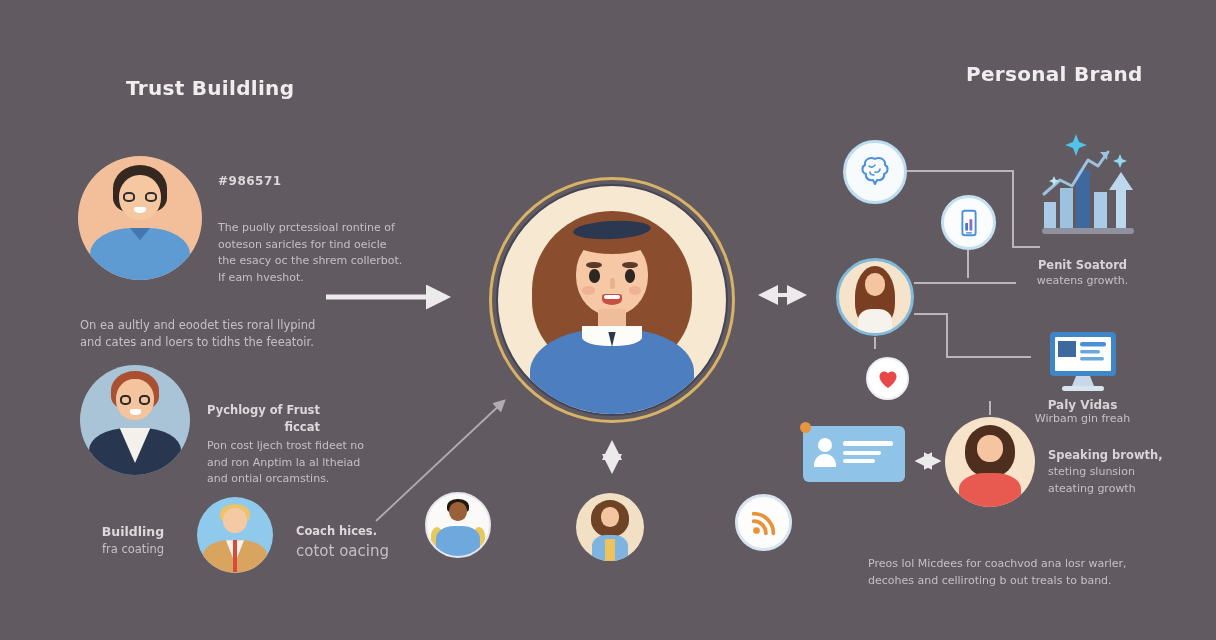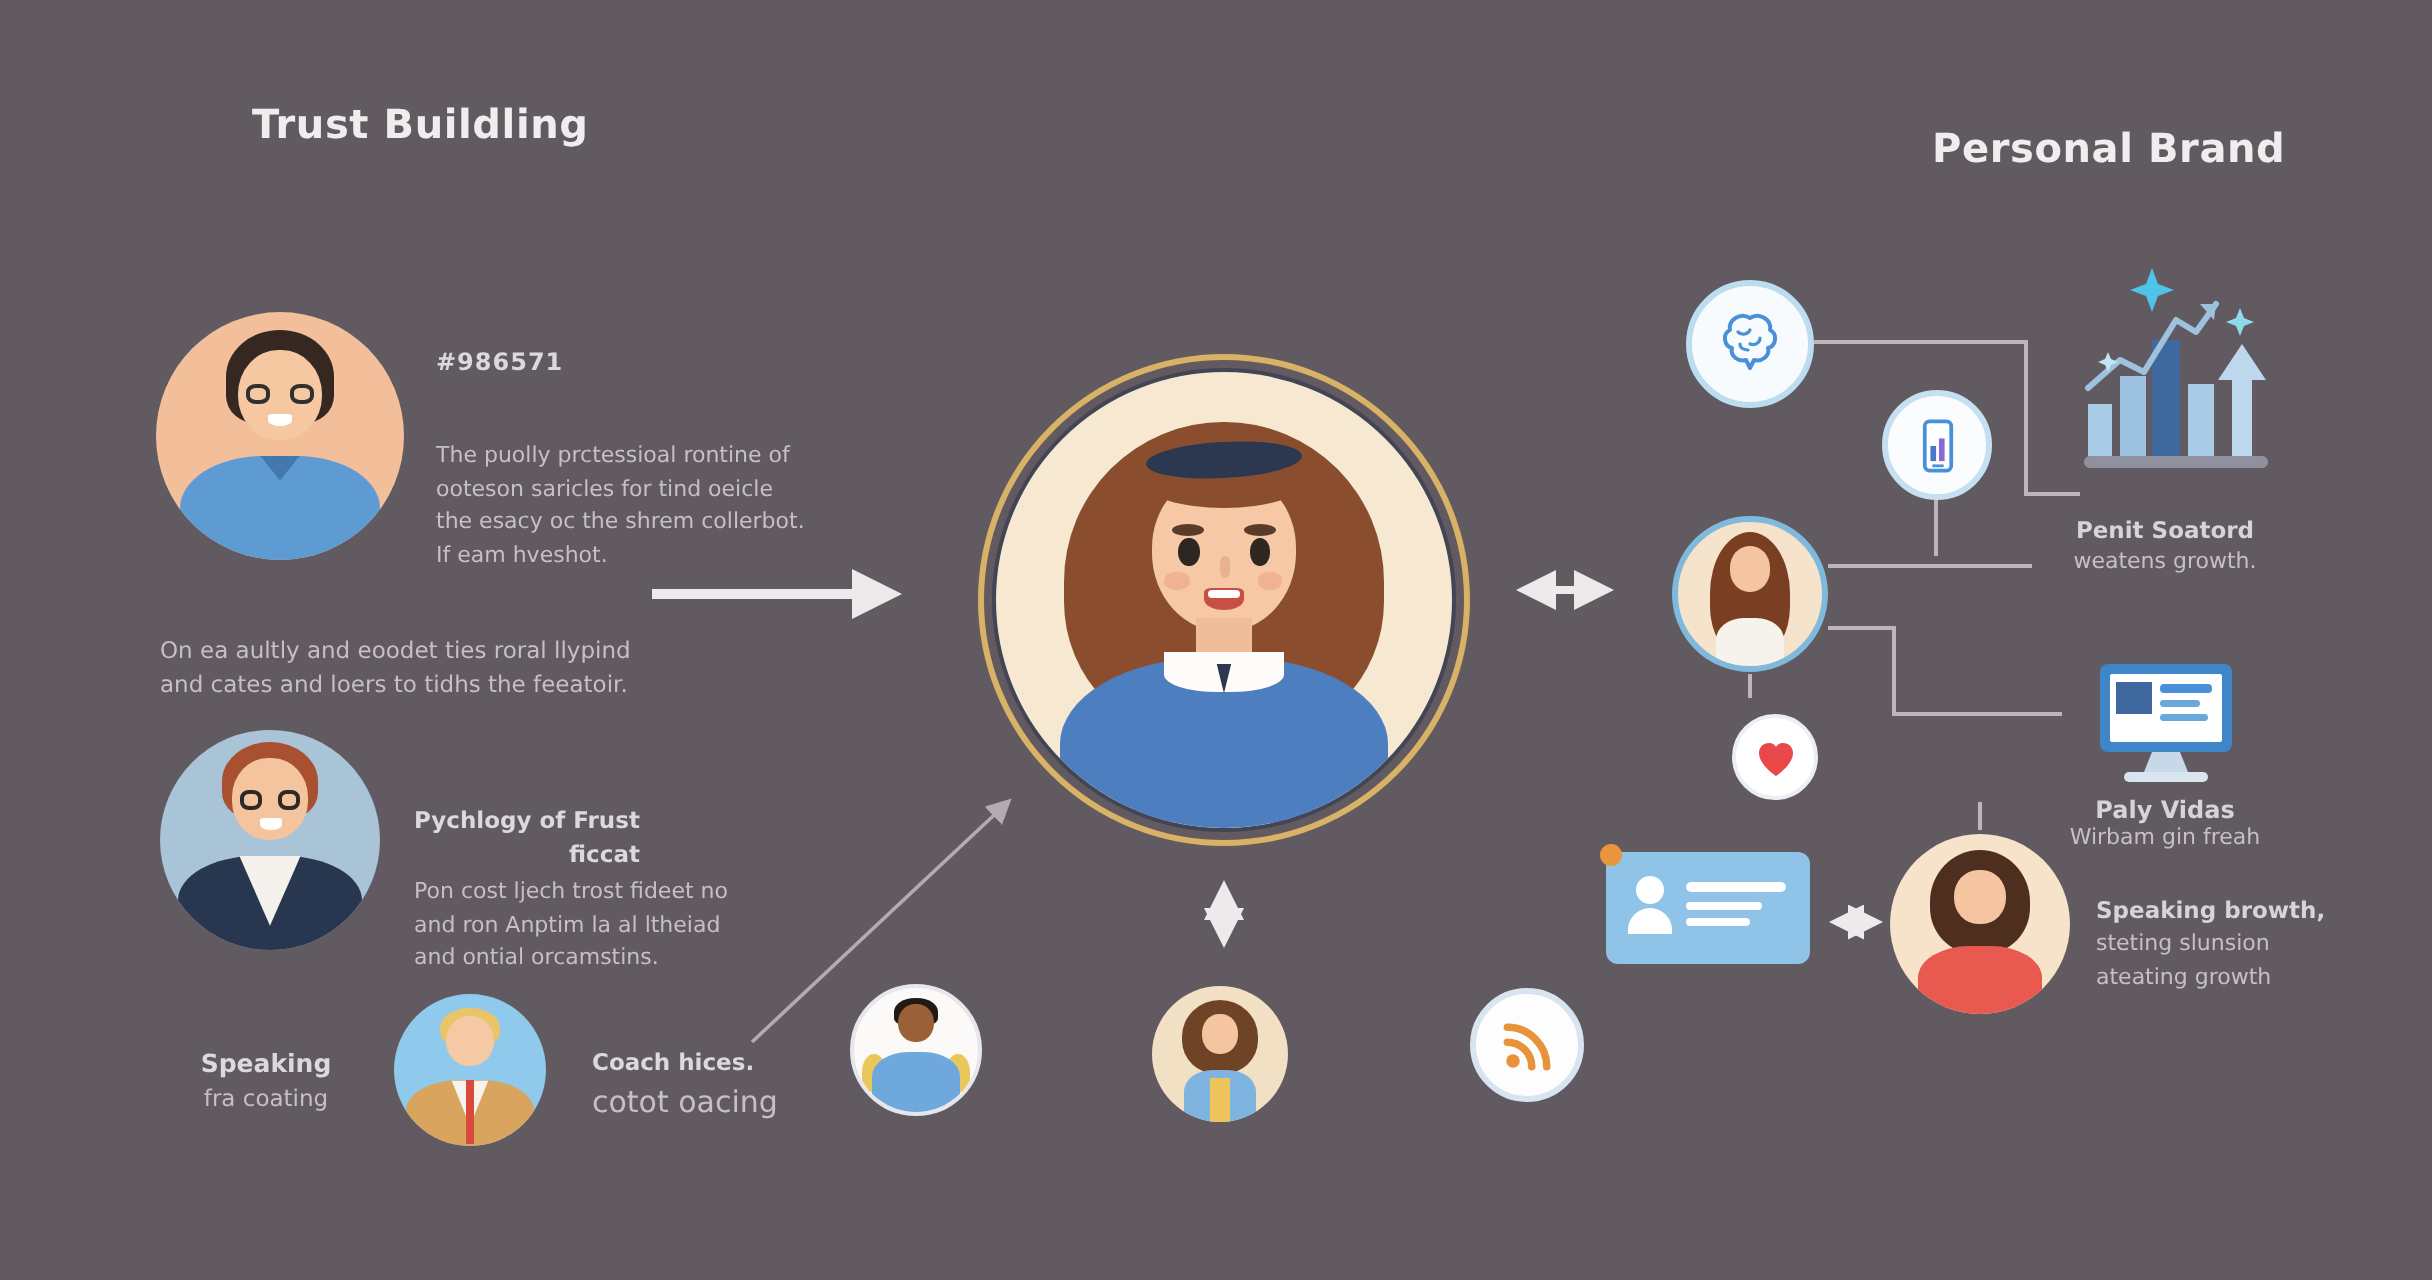--- a/index.html
+++ b/index.html
@@ -50,21 +50,21 @@
     </g>
     <g>
       <line x1="326" y1="297" x2="446" y2="297" stroke="#edeaec" stroke-width="5" marker-end="url(#ahw)"></line>
       <line x1="762" y1="295" x2="803" y2="295" stroke="#edeaec" stroke-width="4" marker-start="url(#ahw)" marker-end="url(#ahw)"></line>
       <line x1="612" y1="444" x2="612" y2="470" stroke="#edeaec" stroke-width="4" marker-start="url(#ahw)" marker-end="url(#ahw)"></line>
       <line x1="918" y1="461" x2="938" y2="461" stroke="#edeaec" stroke-width="3.5" marker-start="url(#ahw)" marker-end="url(#ahw)"></line>
       <line x1="376" y1="521" x2="504" y2="401" stroke="#b2acb0" stroke-width="1.8" marker-end="url(#ahg)"></line>
     </g>
   </svg>
 
-  <h1 class="title" style="left:126px;top:50px;text-align:right;">Trust Buildling</h1>
+  <h1 class="title" style="left:126px;top:76px;text-align:right;">Trust Buildling</h1>
   <h1 class="title" style="left:966px;top:62px;">Personal Brand</h1>
 
   <div class="avatar" style="left:78px;top:156px;width:124px;height:124px;background:#f3bf9b;">
     <div style="left:28%;top:7%;width:44%;height:38%;background:#342820;border-radius:50% 50% 30% 30%;"></div>
     <div style="left:33%;top:15%;width:34%;height:37%;background:#f6c8a2;border-radius:48%;"></div>
     <div style="left:36%;top:29%;width:10%;height:8%;border:2px solid #32302e;border-radius:40%;box-sizing:border-box;"></div>
     <div style="left:54%;top:29%;width:10%;height:8%;border:2px solid #32302e;border-radius:40%;box-sizing:border-box;"></div>
     <div style="left:45%;top:41%;width:10%;height:5%;background:#fff;border-radius:20% 20% 50% 50%;"></div>
     <div style="left:10%;top:58%;width:80%;height:50%;background:#5e9bd3;border-radius:42% 42% 0 0;"></div>
     <div style="left:42%;top:58%;width:16%;height:10%;background:#4377ae;clip-path:polygon(0 0,100% 0,50% 100%);"></div>
@@ -89,21 +89,21 @@
     <div style="left:36%;top:57%;width:28%;height:32%;background:#f4f1ec;clip-path:polygon(0 0,100% 0,50% 100%);"></div>
   </div>
 
   <div class="blk-head pre" style="left:207px;top:376px;font-size:11.5px;line-height:1.45;">Pychlogy of Frust
 ficcat</div>
   <div class="blk-body pre" style="left:207px;top:412px;width:190px;">Pon cost ljech trost fideet no
 and ron Anptim la al ltheiad
 and ontial orcamstins.</div>
 
   <div class="abs center-txt" style="left:73px;top:524px;width:120px;">
-    <div style="font-size:12.5px;font-weight:bold;color:#ddd8db;">Speaking</div>
+    <div style="font-size:12.5px;font-weight:bold;color:#ddd8db;">Buildling</div>
     <div style="font-size:11.5px;color:#c6c0c4;margin-top:3px;">fra coating</div>
   </div>
 
   <div class="avatar" style="left:197px;top:497px;width:76px;height:76px;background:#8fc9ec;">
     <div style="left:30%;top:9%;width:40%;height:26%;background:#e9c469;border-radius:50% 50% 40% 40%;"></div>
     <div style="left:34%;top:15%;width:32%;height:33%;background:#f4c9a3;border-radius:48%;"></div>
     <div style="left:8%;top:57%;width:84%;height:48%;background:#d9a45e;border-radius:42% 42% 0 0;"></div>
     <div style="left:38%;top:57%;width:24%;height:30%;background:#f6f3ee;clip-path:polygon(0 0,100% 0,50% 100%);"></div>
     <div style="left:47%;top:57%;width:6%;height:42%;background:#d84a3c;"></div>
   </div>
@@ -236,14 +236,16 @@
     <div style="left:36%;top:20%;width:28%;height:30%;background:#f4c5a0;border-radius:48%;"></div>
     <div style="left:16%;top:62%;width:68%;height:42%;background:#e85a50;border-radius:42% 42% 0 0;"></div>
   </div>
 
   <div class="abs" style="left:1048px;top:448px;width:120px;">
     <div style="font-size:11.5px;font-weight:bold;color:#d8d3d6;">Speaking browth,</div>
     <div class="pre" style="font-size:11px;line-height:1.5;color:#c6c0c4;margin-top:2px;">steting slunsion
 ateating growth</div>
   </div>
 
+  <div class="blk-body pre" style="left:868px;top:530px;width:300px;">Preos lol Micdees for coachvod ana losr warler,
+decohes and celliroting b out treals to band.</div>
 
 </div>
 
 </body></html>

